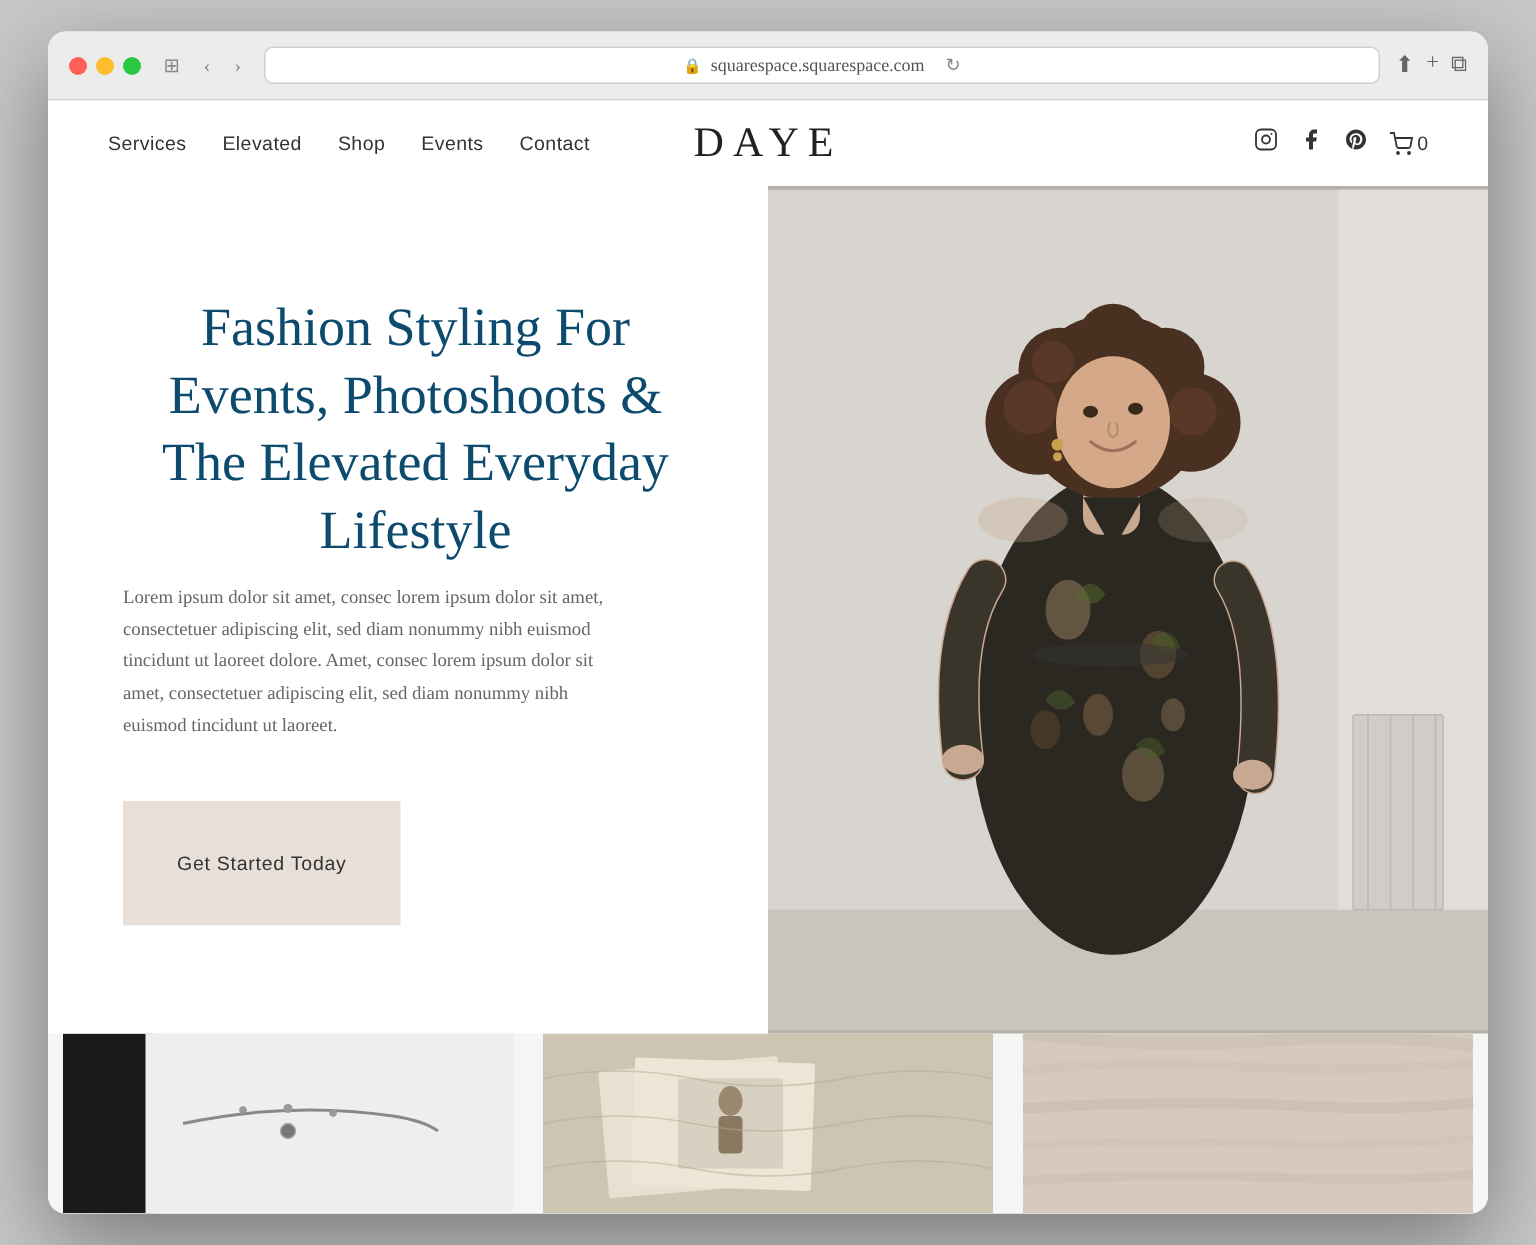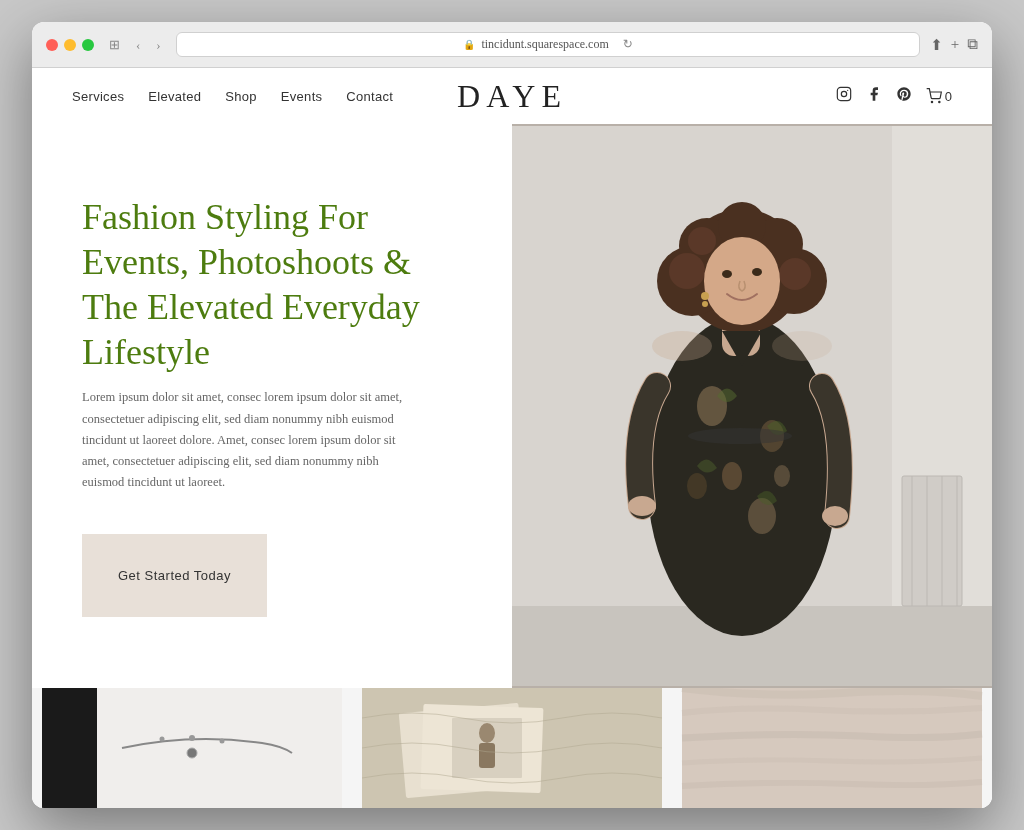--- a/index.html
+++ b/index.html
@@ -112,21 +112,21 @@
       color: #333;
       font-size: 13px;
       font-family: 'Arial', sans-serif;
       letter-spacing: 0.3px;
     }
 
     .nav-logo {
       position: absolute;
       left: 50%;
       transform: translateX(-50%);
-      font-size: 32px;
+      font-size: 28px;
       letter-spacing: 6px;
       font-family: 'Georgia', serif;
       color: #222;
       font-weight: normal;
     }
 
     .nav-right {
       margin-left: auto;
       display: flex;
       align-items: center;
@@ -160,23 +160,24 @@
       padding: 60px 40px 60px 50px;
       display: flex;
       flex-direction: column;
       justify-content: center;
     }
 
     .hero-title {
       font-size: 36px;
       font-weight: normal;
       line-height: 1.25;
-      color: #4d7c0f;
+      color: #0c4a6e;
       font-family: 'Georgia', serif;
       margin-bottom: 12px;
+      text-align: center;
     }
 
     .hero-description {
       font-size: 12.5px;
       line-height: 1.7;
       color: #666;
       font-family: Liberation Serif, serif;
       margin-bottom: 40px;
       max-width: 340px;
     }
@@ -232,21 +233,21 @@
     </div>
 
     <div class="browser-controls">
       <span>⊞</span>
       <span>‹</span>
       <span>›</span>
     </div>
 
     <div class="address-bar">
       <span class="lock-icon">🔒</span>
-      <span>tincidunt.squarespace.com</span>
+      <span>squarespace.squarespace.com</span>
       <span style="color:#888; margin-left:8px;">↻</span>
     </div>
 
     <div class="browser-actions">
       <span>⬆</span>
       <span>+</span>
       <span>⧉</span>
     </div>
   </div>
 

